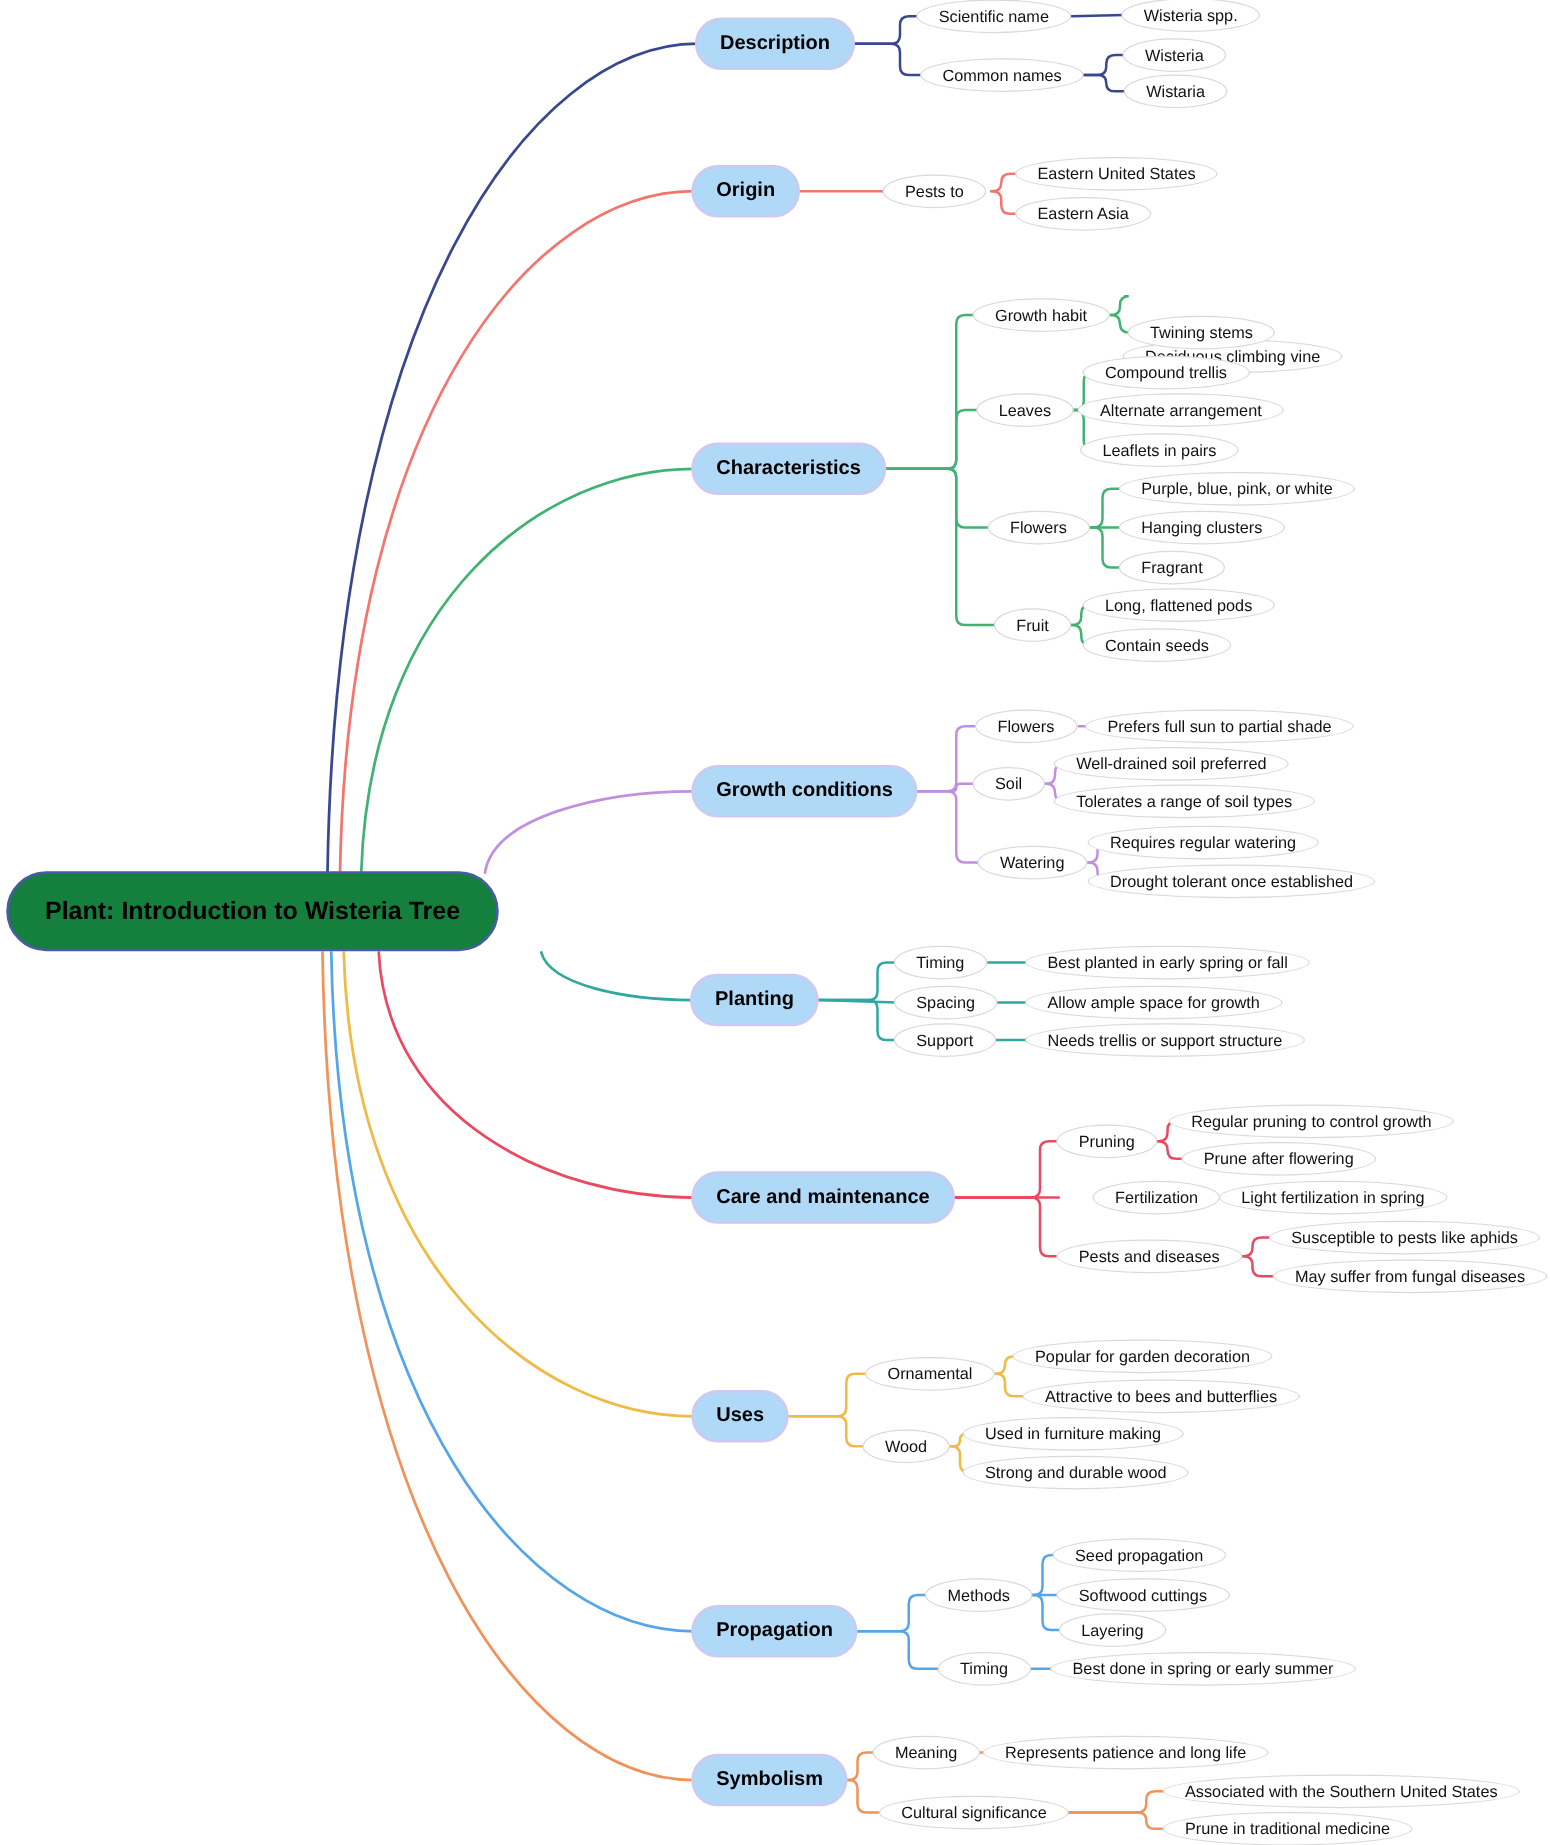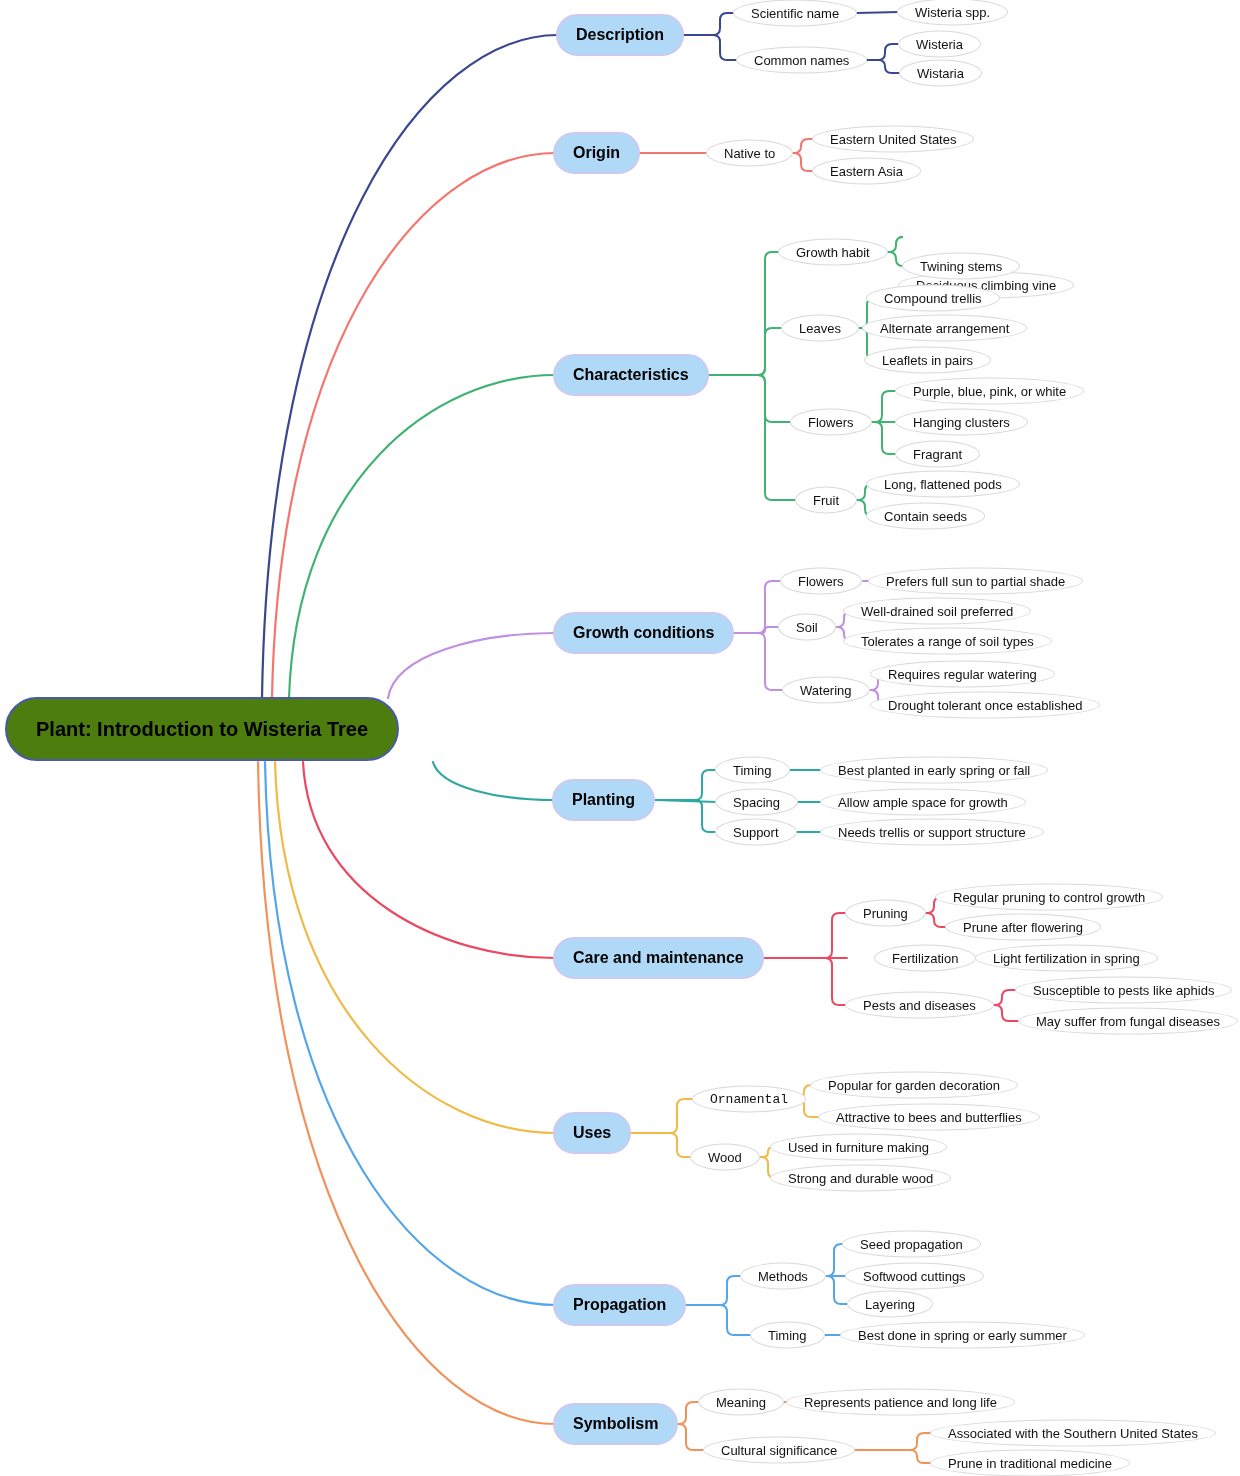--- a/index.html
+++ b/index.html
@@ -9,21 +9,21 @@
   #links { position:absolute; left:0; top:0; z-index:0; }
   .node { position:absolute; z-index:1; display:inline-flex; align-items:center;
           justify-content:center; white-space:nowrap; box-sizing:border-box;
           transform:translateY(-50%); cursor:default; }
   .leaf { height:27px; padding:0 17px; background:#ffffff;
           border:1.6px solid #d9d9d9; border-radius:50%;
           font-size:13px; color:#111111; }
   .branch { height:42px; padding:0 18px; background:#b0d9f8;
             border:2px solid #cdc9f1; border-radius:22px;
             font-weight:bold; font-size:16px; color:#000000; }
-  .root { height:64px; padding:0 29px; background:#4d7c0f;
+  .root { height:64px; padding:0 29px; background:#15803d;
           border:2.5px solid #4a5aa8; border-radius:33px;
           font-weight:bold; font-size:20px; color:#000000; }
 </style>
 </head>
 <body>
 
 <div id="canvas">
   <svg id="links" width="1240" height="1476">
       <path d="M 262 698 C 269 247.15999999999997 424.79999999999995 35 558 35" fill="none" stroke="#39478e" stroke-width="2.2" stroke-linecap="round"></path>
       <path d="M 272 698 C 279 327.4 427.65 153 555 153" fill="none" stroke="#f4756d" stroke-width="2.2" stroke-linecap="round"></path>
@@ -97,21 +97,21 @@
       <path d="M 855 1450 L 910.5 1450 Q 917 1450 917 1456.5 L 917 1456.5 Q 917 1463 923.5 1463 L 932 1463" fill="none" stroke="#f0935a" stroke-width="2" stroke-linecap="round"></path>
     </svg>
 <div class="node root" style="left: 5px; top: 729px;">Plant: Introduction to Wisteria Tree</div>
     <div class="node branch" style="left: 556px; top: 35px;">Description</div>
     <div class="node leaf" style="left: 733px; top: 13px;">Scientific name</div>
     <div class="node leaf" style="left: 897px; top: 12px;">Wisteria spp.</div>
     <div class="node leaf" style="left: 736px; top: 60px;">Common names</div>
     <div class="node leaf" style="left: 898px; top: 44px;">Wisteria</div>
     <div class="node leaf" style="left: 899px; top: 73px;">Wistaria</div>
     <div class="node branch" style="left: 553px; top: 153px; text-align: center;">Origin</div>
-    <div class="node leaf" style="left: 706px; top: 153px;">Native to</div>
+    <div class="node leaf" style="left: 706px; top: 153px;">Pests to</div>
     <div class="node leaf" style="left: 812px; top: 139px;">Eastern United States</div>
     <div class="node leaf" style="left: 812px; top: 171px;">Eastern Asia</div>
     <div class="node branch" style="left: 553px; top: 375px;">Characteristics</div>
     <div class="node leaf" style="left: 778px; top: 252px;">Growth habit</div>
     <div class="node leaf" style="left: 898px; top: 237px; margin-top: 48px;">Deciduous climbing vine</div>
     <div class="node leaf" style="left: 902px; top: 266px;">Twining stems</div>
     <div class="node leaf" style="left: 781px; top: 328px;">Leaves</div>
     <div class="node leaf" style="left: 866px; top: 298px;">Compound trellis</div>
     <div class="node leaf" style="left: 862px; top: 328px;">Alternate arrangement</div>
     <div class="node leaf" style="left: 864px; top: 360px;">Leaflets in pairs</div>
@@ -141,21 +141,21 @@
     <div class="node branch" style="left: 553px; top: 958px;">Care and maintenance</div>
     <div class="node leaf" style="left: 845px; top: 913px;">Pruning</div>
     <div class="node leaf" style="left: 935px; top: 897px;">Regular pruning to control growth</div>
     <div class="node leaf" style="left: 945px; top: 927px;">Prune after flowering</div>
     <div class="node leaf" style="left: 874px; top: 958px;">Fertilization</div>
     <div class="node leaf" style="left: 975px; top: 958px;">Light fertilization in spring</div>
     <div class="node leaf" style="left: 845px; top: 1005px;">Pests and diseases</div>
     <div class="node leaf" style="left: 1015px; top: 990px;">Susceptible to pests like aphids</div>
     <div class="node leaf" style="left: 1018px; top: 1021px;">May suffer from fungal diseases</div>
     <div class="node branch" style="left: 553px; top: 1133px;">Uses</div>
-    <div class="node leaf" style="left: 692px; top: 1099px; font-family: Liberation Mono, monospace;">Ornamental</div>
+    <div class="node leaf" style="left: 692px; top: 1099px;">Ornamental</div>
     <div class="node leaf" style="left: 810px; top: 1085px;">Popular for garden decoration</div>
     <div class="node leaf" style="left: 818px; top: 1117px;">Attractive to bees and butterflies</div>
     <div class="node leaf" style="left: 690px; top: 1157px;">Wood</div>
     <div class="node leaf" style="left: 770px; top: 1147px;">Used in furniture making</div>
     <div class="node leaf" style="left: 770px; top: 1178px;">Strong and durable wood</div>
     <div class="node branch" style="left: 553px; top: 1305px;">Propagation</div>
     <div class="node leaf" style="left: 740px; top: 1276px;">Methods</div>
     <div class="node leaf" style="left: 842px; top: 1244px;">Seed propagation</div>
     <div class="node leaf" style="left: 845px; top: 1276px;">Softwood cuttings</div>
     <div class="node leaf" style="left: 847px; top: 1304px;">Layering</div>

